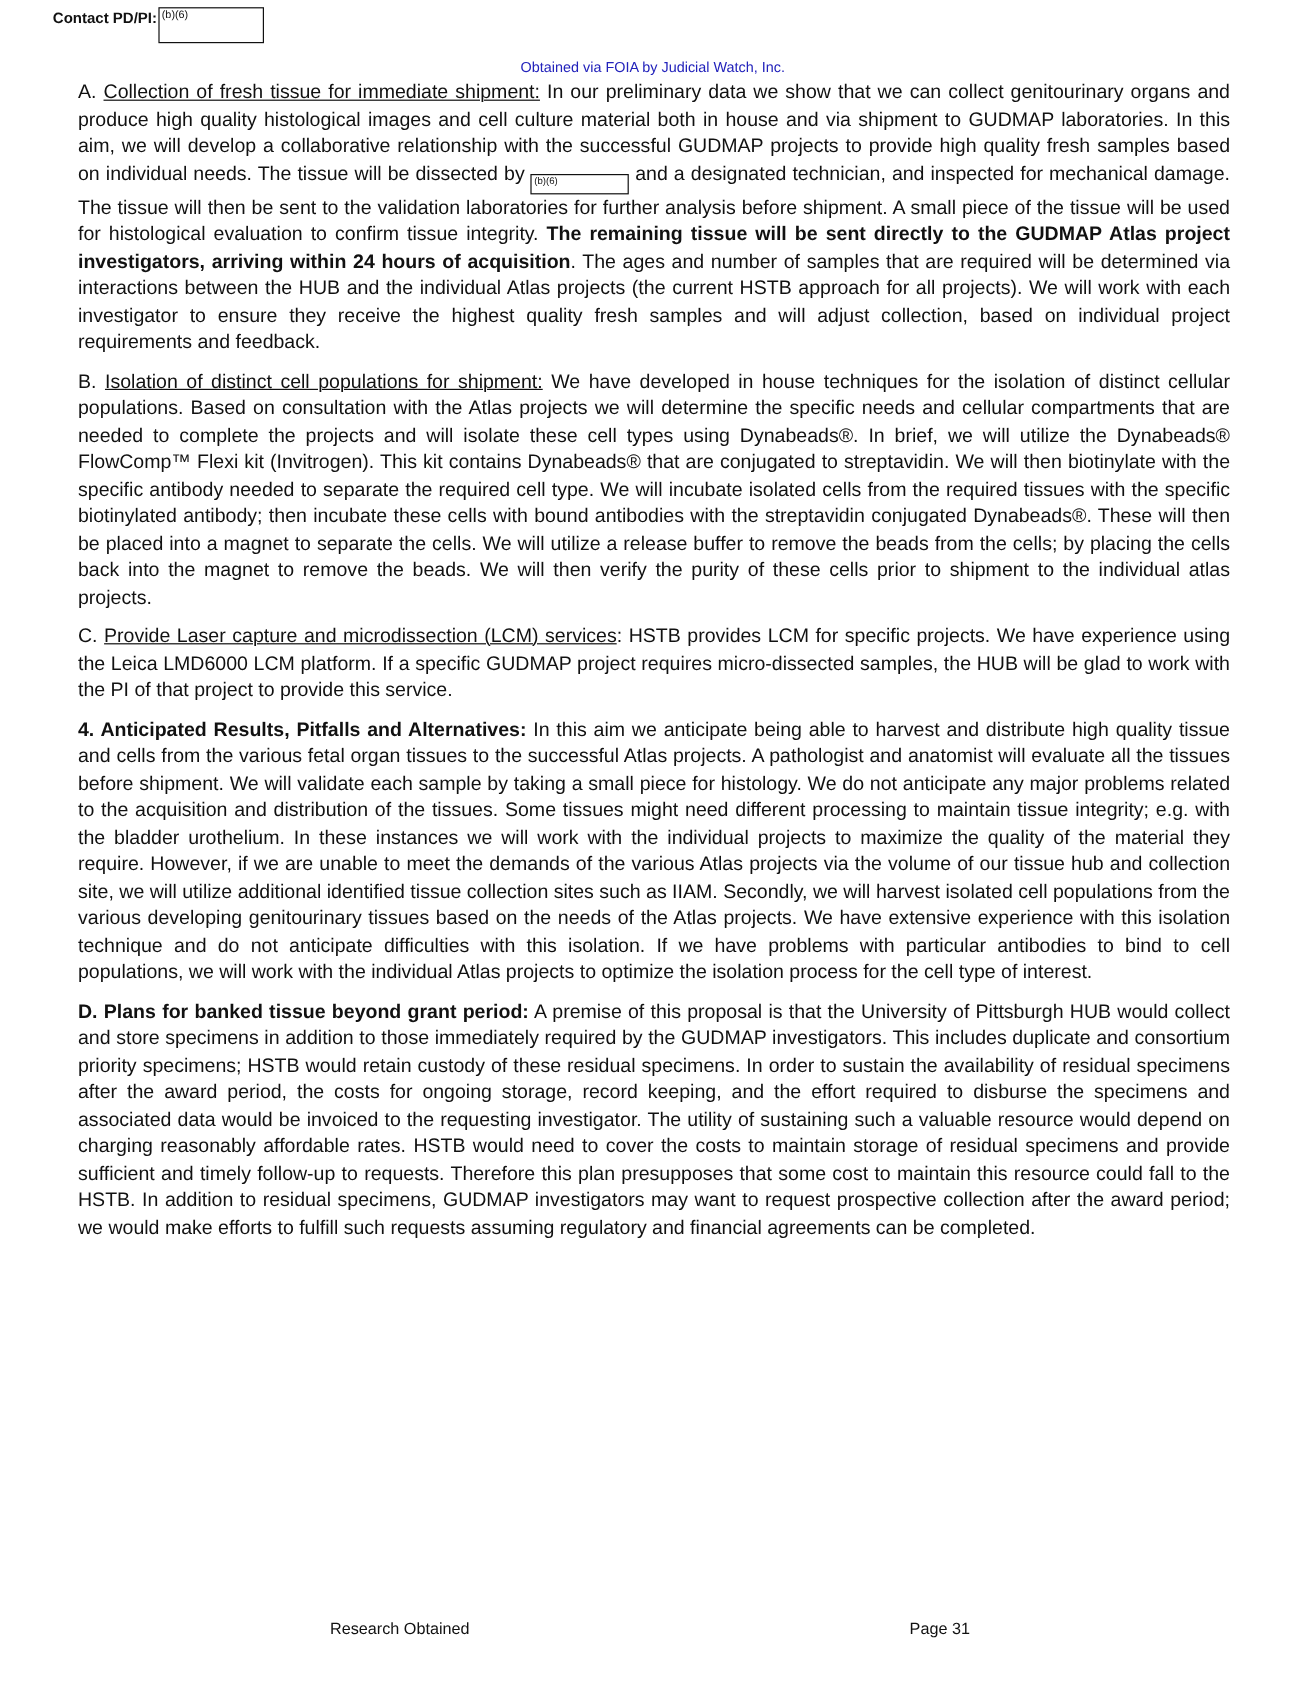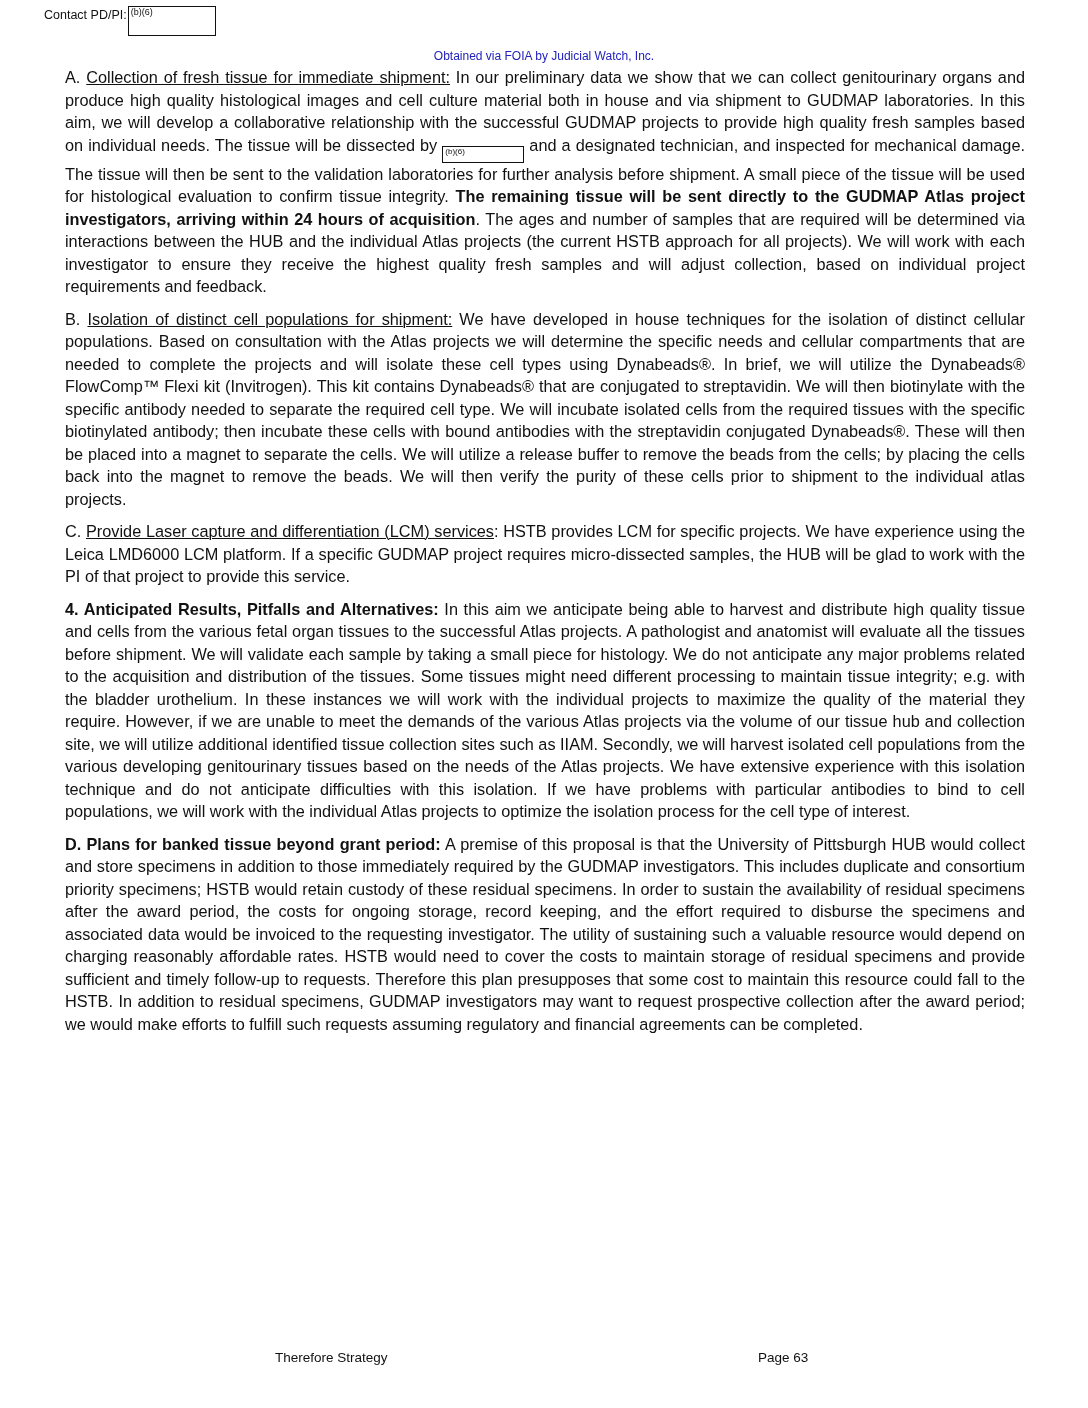--- a/index.html
+++ b/index.html
@@ -1,21 +1,21 @@
 <!DOCTYPE html>
 <html><head>
 <meta charset="utf-8">
 <style>
   html, body { margin: 0; padding: 0; background: #ffffff; }
   body {
     width: 1088px; height: 1408px; position: relative; overflow: hidden;
     font-family: "Liberation Sans", sans-serif; color: #111;
   }
   .header { position: absolute; left: 44px; top: 6px; font-size: 12.5px; display: flex; align-items: flex-start; }
-  .header .label { margin-top: 2px; }
+  .header .label { margin-top: 2px; font-weight: bold; }
   .redact-box { display: inline-block; border: 1.3px solid #111; font-size: 9px; line-height: 10px; padding: 0 2px; }
   .header .redact-box { width: 82px; height: 28px; margin-left: 1px; }
   .foia { position: absolute; top: 49px; left: 0; width: 1088px; text-align: center; font-size: 12px; color: #2222bb; padding-left: 0; }
   .foia span { margin-left: 0; }
   .content { position: absolute; left: 65px; top: 66px; width: 960px; font-size: 16.3px; line-height: 22.5px; }
   .p { text-align: justify; margin: 0 0 10px 0; }
   .h { font-weight: bold; margin: 0; }
   .u { text-decoration: underline; text-decoration-thickness: 1px; }
   b { font-weight: bold; }
   .inline-redact { display: inline-block; width: 82px; height: 17px; vertical-align: -3px; border: 1.3px solid #111; font-size: 8px; line-height: 9px; padding-left: 2px; box-sizing: border-box; }
@@ -33,21 +33,21 @@
 
 <div class="foia"><span>Obtained via FOIA by Judicial Watch, Inc.</span></div>
 
 <div class="content">
 
 
   <p class="p"><span>A. </span><span class="u">Collection of fresh tissue for immediate shipment:</span><span> In our preliminary data we show that we can collect genitourinary organs and produce high quality histological images and cell culture material both in house and via shipment to GUDMAP laboratories. In this aim, we will develop a collaborative relationship with the successful GUDMAP projects to provide high quality fresh samples based on individual needs. The tissue will be dissected by </span><span class="inline-redact">(b)(6)</span><span> and a designated technician, and inspected for mechanical damage. The tissue will then be sent to the validation laboratories for further analysis before shipment. A small piece of the tissue will be used for histological evaluation to confirm tissue integrity. </span><b>The remaining tissue will be sent directly to the GUDMAP Atlas project investigators, arriving within 24 hours of acquisition</b><span>. The ages and number of samples that are required will be determined via interactions between the HUB and the individual Atlas projects (the current HSTB approach for all projects). We will work with each investigator to ensure they receive the highest quality fresh samples and will adjust collection, based on individual project requirements and feedback.</span></p>
 
   <p class="p"><span>B. </span><span class="u">Isolation of distinct cell populations for shipment:</span><span> We have developed in house techniques for the isolation of distinct cellular populations. Based on consultation with the Atlas projects we will determine the specific needs and cellular compartments that are needed to complete the projects and will isolate these cell types using Dynabeads®. In brief, we will utilize the Dynabeads® FlowComp™ Flexi kit (Invitrogen). This kit contains Dynabeads® that are conjugated to streptavidin. We will then biotinylate with the specific antibody needed to separate the required cell type. We will incubate isolated cells from the required tissues with the specific biotinylated antibody; then incubate these cells with bound antibodies with the streptavidin conjugated Dynabeads®. These will then be placed into a magnet to separate the cells. We will utilize a release buffer to remove the beads from the cells; by placing the cells back into the magnet to remove the beads. We will then verify the purity of these cells prior to shipment to the individual atlas projects.</span></p>
 
-  <p class="p"><span>C. </span><span class="u">Provide Laser capture and differentiation (LCM) services</span><span>:  HSTB provides LCM for specific projects. We have experience using the Leica LMD6000 LCM platform. If a specific GUDMAP project requires micro-dissected samples, the HUB will be glad to work with the PI of that project to provide this service.</span></p>
+  <p class="p"><span>C. </span><span class="u">Provide Laser capture and microdissection (LCM) services</span><span>:  HSTB provides LCM for specific projects. We have experience using the Leica LMD6000 LCM platform. If a specific GUDMAP project requires micro-dissected samples, the HUB will be glad to work with the PI of that project to provide this service.</span></p>
 
   <p class="p"><b>4. Anticipated Results, Pitfalls and Alternatives:</b><span> In this aim we anticipate being able to harvest and distribute high quality tissue and cells from the various fetal organ tissues to the successful Atlas projects. A pathologist and anatomist will evaluate all the tissues before shipment. We will validate each sample by taking a small piece for histology. We do not anticipate any major problems related to the acquisition and distribution of the tissues. Some tissues might need different processing to maintain tissue integrity; e.g. with the bladder urothelium. In these instances we will work with the individual projects to maximize the quality of the material they require. However, if we are unable to meet the demands of the various Atlas projects via the volume of our tissue hub and collection site, we will utilize additional identified tissue collection sites such as IIAM. Secondly, we will harvest isolated cell populations from the various developing genitourinary tissues based on the needs of the Atlas projects. We have extensive experience with this isolation technique and do not anticipate difficulties with this isolation. If we have problems with particular antibodies to bind to cell populations, we will work with the individual Atlas projects to optimize the isolation process for the cell type of interest.</span></p>
 
   <p class="p"><b>D. Plans for banked tissue beyond grant period:</b><span> A premise of this proposal is that the University of Pittsburgh HUB would collect and store specimens in addition to those immediately required by the GUDMAP investigators. This includes duplicate and consortium priority specimens; HSTB would retain custody of these residual specimens. In order to sustain the availability of residual specimens after the award period, the costs for ongoing storage, record keeping, and the effort required to disburse the specimens and associated data would be invoiced to the requesting investigator. The utility of sustaining such a valuable resource would depend on charging reasonably affordable rates. HSTB would need to cover the costs to maintain storage of residual specimens and provide sufficient and timely follow-up to requests. Therefore this plan presupposes that some cost to maintain this resource could fall to the HSTB. In addition to residual specimens, GUDMAP investigators may want to request prospective collection after the award period; we would make efforts to fulfill such requests assuming regulatory and financial agreements can be completed.</span></p>
 </div>
 
-<div class="footer left">Therefore Strategy</div>
-<div class="footer right">Page 63</div>
+<div class="footer left">Research Obtained</div>
+<div class="footer right">Page 31</div>
 
 </body></html>

